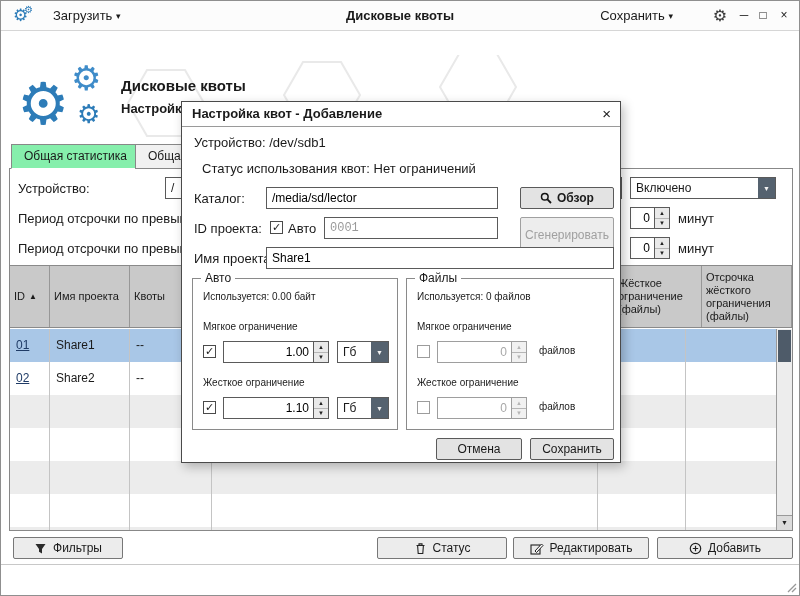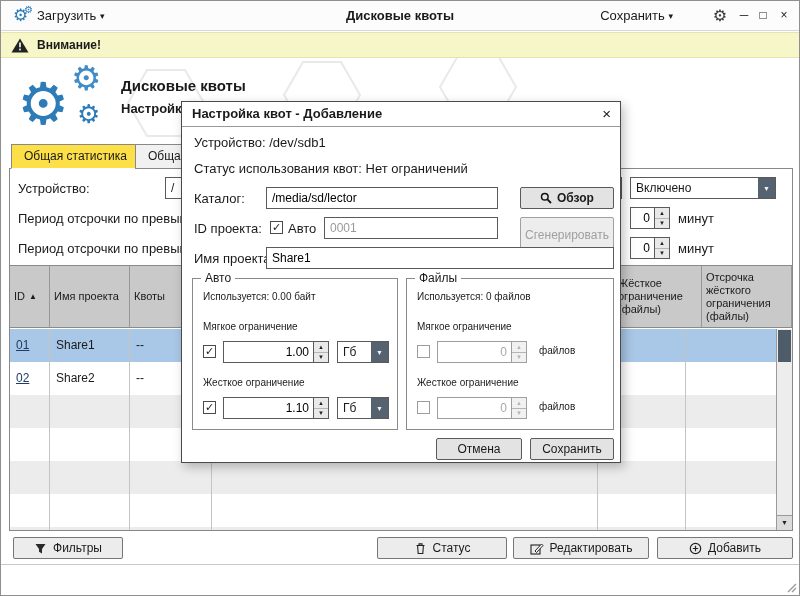--- a/index.html
+++ b/index.html
@@ -28,21 +28,21 @@
 
   
   .hexes   { position:absolute; left:95px; top:54px; z-index:0; }
   .logo-big{ position:absolute; left:16px; top:58px; width:104px; height:88px; z-index:1; }
   .logo-big span { position:absolute; line-height:1; color:#2d7cb8; }
   .h-title { position:absolute; left:120px; top:76px; font-size:15px; font-weight:bold; z-index:1; }
   .h-sub   { position:absolute; left:120px; top:100px; font-size:13px; font-weight:bold; z-index:1; }
 
   .tab { position:absolute; top:143px; height:25px; line-height:23px; padding:0 12px;
          border:1px solid #888; font-size:12px; z-index:2; cursor:pointer; white-space:nowrap; }
-  .tab.active { left:10px; background:#fde047; border-bottom:1px solid #fff; }
+  .tab.active { left:10px; background:#86efac; border-bottom:1px solid #fff; }
   .tab.t2 { left:134px; width:92px; background:#f1f1f1; overflow:hidden; }
 
   
   .panel { position:absolute; left:8px; top:167px; width:784px; height:363px;
            border:1px solid #888; background:#fff; z-index:1; }
   .lbl { position:absolute; font-size:13px; white-space:nowrap; }
 
   .tbox { border:1px solid #5a5a5a; font-family:"Liberation Sans","DejaVu Sans",sans-serif;
           font-size:12px; padding:0 5px; background:#fff; outline:none; }
 
@@ -115,43 +115,35 @@
 </style>
 </head>
 <body>
 
 <div class="window">
 
   <div class="titlebar">
     <span class="abs" style="left:12px;top:3px;">
       <span style="font-size:17px;color:#2d7cb8;">⚙</span><span style="font-size:10px;color:#2d7cb8;margin-left:-4px;vertical-align:8px;">⚙</span>
     </span>
-    <span class="tb-btn" style="left:36px;">
+    <span class="tb-btn" style="left:52px;">
       <span>Загрузить</span>
       <span class="caret">▾</span>
     </span>
     <span class="tb-title">Дисковые квоты</span>
     <span class="tb-btn" style="right:126px;">
       <span>Сохранить</span>
       <span class="caret">▾</span>
     </span>
     <span class="tb-gear">⚙</span>
     <span class="win-ctl" style="right:46px;">─</span>
     <span class="win-ctl" style="right:27px;">□</span>
     <span class="win-ctl" style="right:6px;">×</span>
   </div>
 
-  <div class="warnbar">
-    <svg width="18" height="15">
-      <path d="M9 0.5 L17.5 14.5 H0.5 Z" fill="#222"></path>
-      <rect x="8.2" y="4.5" width="1.6" height="4.8" fill="#fff"></rect>
-      <rect x="8.2" y="10.6" width="1.6" height="1.8" fill="#fff"></rect>
-    </svg>
-    <span>Внимание!</span>
-  </div>
 
   <svg class="hexes" width="430" height="122" viewBox="0 0 430 122">
     <g fill="none" stroke="#e9e9e9" stroke-width="2">
       <g transform="translate(70,48)">
           <polygon points="38,0 19,33 -19,33 -38,0 -19,-33 19,-33"></polygon>
         </g>
       <g transform="translate(148,92)">
           <polygon points="38,0 19,33 -19,33 -38,0 -19,-33 19,-33"></polygon>
         </g>
       <g transform="translate(226,40)">
@@ -316,41 +308,41 @@
   </div>
 
   <div class="dialog">
     <div class="dlg-title">Настройка квот - Добавление</div>
     <span class="dlg-close">×</span>
 
     <span class="lbl" style="left:12px;top:33px;">
       <span>Устройство:</span>
       <span>/dev/sdb1</span>
     </span>
-    <span class="lbl" style="left:12px;top:59px;">
+    <span class="lbl" style="left:20px;top:59px;">
       <span>Статус использования квот:</span>
       <span>Нет ограничений</span>
     </span>
 
     <span class="lbl" style="left:12px;top:89px;">Каталог:</span>
     <input class="tbox abs" style="left: 84px; top: 85px; width: 232px; height: 22px;" value="/media/sd/lector">
     <div class="btn abs" style="left:338px;top:85px;width:94px;height:22px;font-weight:bold;">
       <svg width="12" height="12" viewBox="0 0 12 12">
         <circle cx="4.8" cy="4.8" r="3.3" fill="none" stroke="#111" stroke-width="1.5"></circle>
         <path d="M7.4 7.4 L11 11" stroke="#111" stroke-width="1.8"></path>
       </svg>
       <span>Обзор</span>
     </div>
 
     <span class="lbl" style="left:12px;top:119px;">ID проекта:</span>
     <span class="cb abs" style="left:88px;top:119px;">
         <span>✓</span>
       </span>
     <span class="lbl" style="left:106px;top:119px;">Авто</span>
-    <input class="tbox abs" style="left: 142px; top: 115px; width: 174px; height: 22px; color: rgb(154, 154, 154);" value="0001">
+    <input class="tbox abs" style="left: 142px; top: 115px; width: 174px; height: 22px; color: rgb(154, 154, 154); font-family: Liberation Mono, monospace;" value="0001">
     <div class="btn disabled abs" style="left:338px;top:115px;width:94px;height:36px;">
       <span>Сгенерировать</span>
     </div>
 
     <span class="lbl" style="left:12px;top:149px;">Имя проекта:</span>
     <input class="tbox abs" style="left: 84px; top: 145px; width: 348px; height: 22px;" value="Share1">
 
     <div class="fs" style="left:10px;top:176px;width:206px;height:152px;">
       <span class="fs-legend">Авто</span>
       <span class="lbl" style="left:10px;top:12px;">

